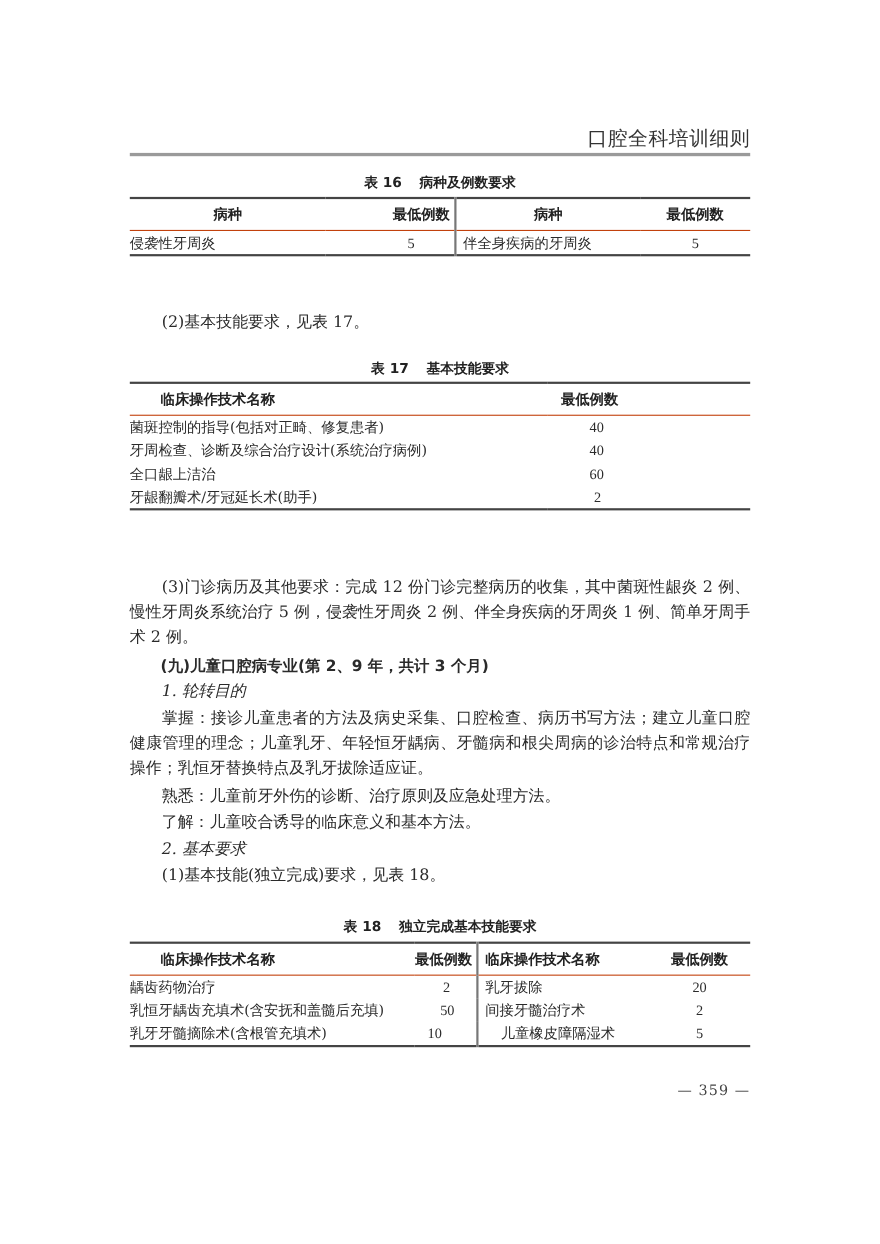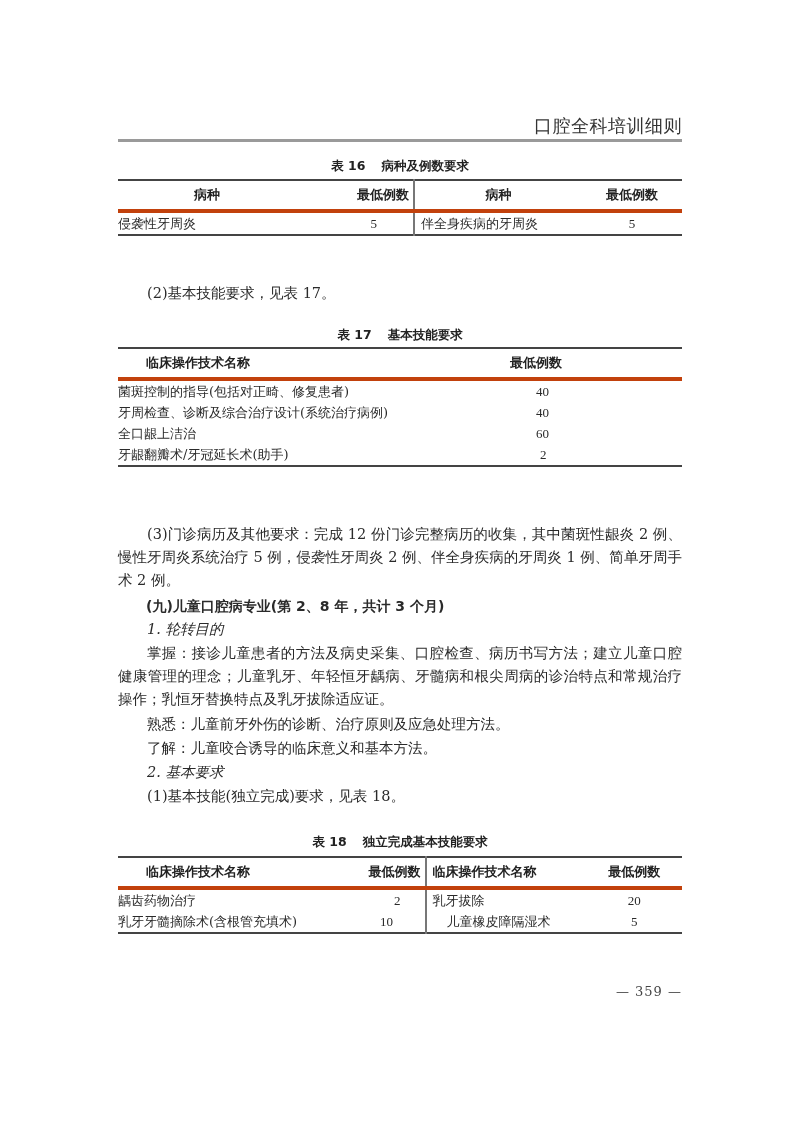--- a/index.html
+++ b/index.html
@@ -4,21 +4,21 @@
 <style>
   html, body { margin: 0; padding: 0; background: #ffffff; }
   body { width: 800px; height: 1131px; position: relative; font-family: "DejaVu Serif", "Liberation Serif", serif; color: #2a2a2a; overflow: hidden; }
   .page { position: absolute; left: 118px; top: 0; width: 564px; }
   .running-head { position: absolute; right: 0; top: 114px; font-size: 18px; color: #333; letter-spacing: 0.5px; font-family: "DejaVu Sans", "Liberation Sans", sans-serif; font-weight: 300; }
   .head-rule { position: absolute; left: 0; top: 139px; width: 564px; height: 3px; background: #9a9a9a; }
   .tcap { position: absolute; left: 0; width: 564px; text-align: center; font-family: "DejaVu Sans", "Liberation Sans", sans-serif; font-size: 12.5px; font-weight: bold; color: #222; }
   .tcap .num { margin-right: 16px; }
   table { position: absolute; left: 0; width: 564px; border-collapse: collapse; font-size: 13px; }
   table.t { border-top: 2px solid #444; border-bottom: 2px solid #444; }
-  table th { font-family: "DejaVu Sans", "Liberation Sans", sans-serif; font-weight: bold; font-size: 13px; color: #222; height: 28px; border-bottom: 4px solid #c2410c; padding: 0; }
+  table th { font-family: "DejaVu Sans", "Liberation Sans", sans-serif; font-weight: bold; font-size: 13px; color: #222; height: 28px; border-bottom: 1px solid #c2410c; padding: 0; }
   table td { height: 21px; padding: 0; color: #2a2a2a; }
   .num-col { text-align: center; font-family: "Liberation Serif", serif; }
   .vsep { border-left: 2px solid #777; }
   .left { text-align: left; }
   .para { position: absolute; left: 0; width: 564px; font-size: 14.5px; line-height: 23px; color: #2a2a2a; text-align: justify; }
   .indent { text-indent: 2em; }
   .bold-sans { font-family: "DejaVu Sans", "Liberation Sans", sans-serif; font-weight: bold; font-size: 14px; }
   .kai { font-style: italic; }
   .pageno { position: absolute; right: 0; top: 984px; font-size: 13px; color: #444; letter-spacing: 1px; }
 </style>
@@ -85,21 +85,21 @@
         </tr>
     <tr>
           <td class="left">牙龈翻瓣术/牙冠延长术(助手)</td>
           <td class="num-col" style="text-align:left;padding-left:42px;">2</td>
         </tr>
   </tbody>
     </table>
 
   <div class="para indent" style="top:523px;">(3)门诊病历及其他要求：完成 12 份门诊完整病历的收集，其中菌斑性龈炎 2 例、慢性牙周炎系统治疗 5 例，侵袭性牙周炎 2 例、伴全身疾病的牙周炎 1 例、简单牙周手术 2 例。</div>
 
-  <div class="para indent bold-sans" style="top:595px;">(九)儿童口腔病专业(第 2、8 年，共计 3 个月)</div>
+  <div class="para indent bold-sans" style="top:595px;">(九)儿童口腔病专业(第 2、9 年，共计 3 个月)</div>
   <div class="para indent kai" style="top:618px;">1. 轮转目的</div>
 
   <div class="para indent" style="top:642px;">掌握：接诊儿童患者的方法及病史采集、口腔检查、病历书写方法；建立儿童口腔健康管理的理念；儿童乳牙、年轻恒牙龋病、牙髓病和根尖周病的诊治特点和常规治疗操作；乳恒牙替换特点及乳牙拔除适应证。</div>
   <div class="para indent" style="top:713px;">熟悉：儿童前牙外伤的诊断、治疗原则及应急处理方法。</div>
   <div class="para indent" style="top:737px;">了解：儿童咬合诱导的临床意义和基本方法。</div>
   <div class="para indent kai" style="top:761px;">2. 基本要求</div>
   <div class="para indent" style="top:785px;">(1)基本技能(独立完成)要求，见表 18。</div>
 
   <div class="tcap" style="top:834px;">
     <span class="num">表 18</span><span>独立完成基本技能要求</span>
@@ -118,20 +118,26 @@
       <th class="vsep" style="text-align:left;padding-left:6px;">临床操作技术名称</th>
       <th>最低例数</th>
     </tr>
     <tr>
       <td class="left">龋齿药物治疗</td>
       <td class="num-col" style="text-align:right;padding-right:24px;">2</td>
       <td class="left vsep" style="padding-left:6px;">乳牙拔除</td>
       <td class="num-col">20</td>
     </tr>
     <tr>
+      <td class="left" style="white-space:nowrap;">乳恒牙龋齿充填术(含安抚和盖髓后充填)</td>
+      <td class="num-col" style="text-align:right;padding-right:20px;">50</td>
+      <td class="left vsep" style="padding-left:6px;">间接牙髓治疗术</td>
+      <td class="num-col">2</td>
+    </tr>
+    <tr>
       <td class="left">乳牙牙髓摘除术(含根管充填术)</td>
       <td class="num-col" style="padding-right:20px;">10</td>
       <td class="left vsep" style="padding-left:20px;">儿童橡皮障隔湿术</td>
       <td class="num-col">5</td>
     </tr>
   </tbody>
     </table>
 
   <div class="pageno">— 359 —</div>
 </div>

